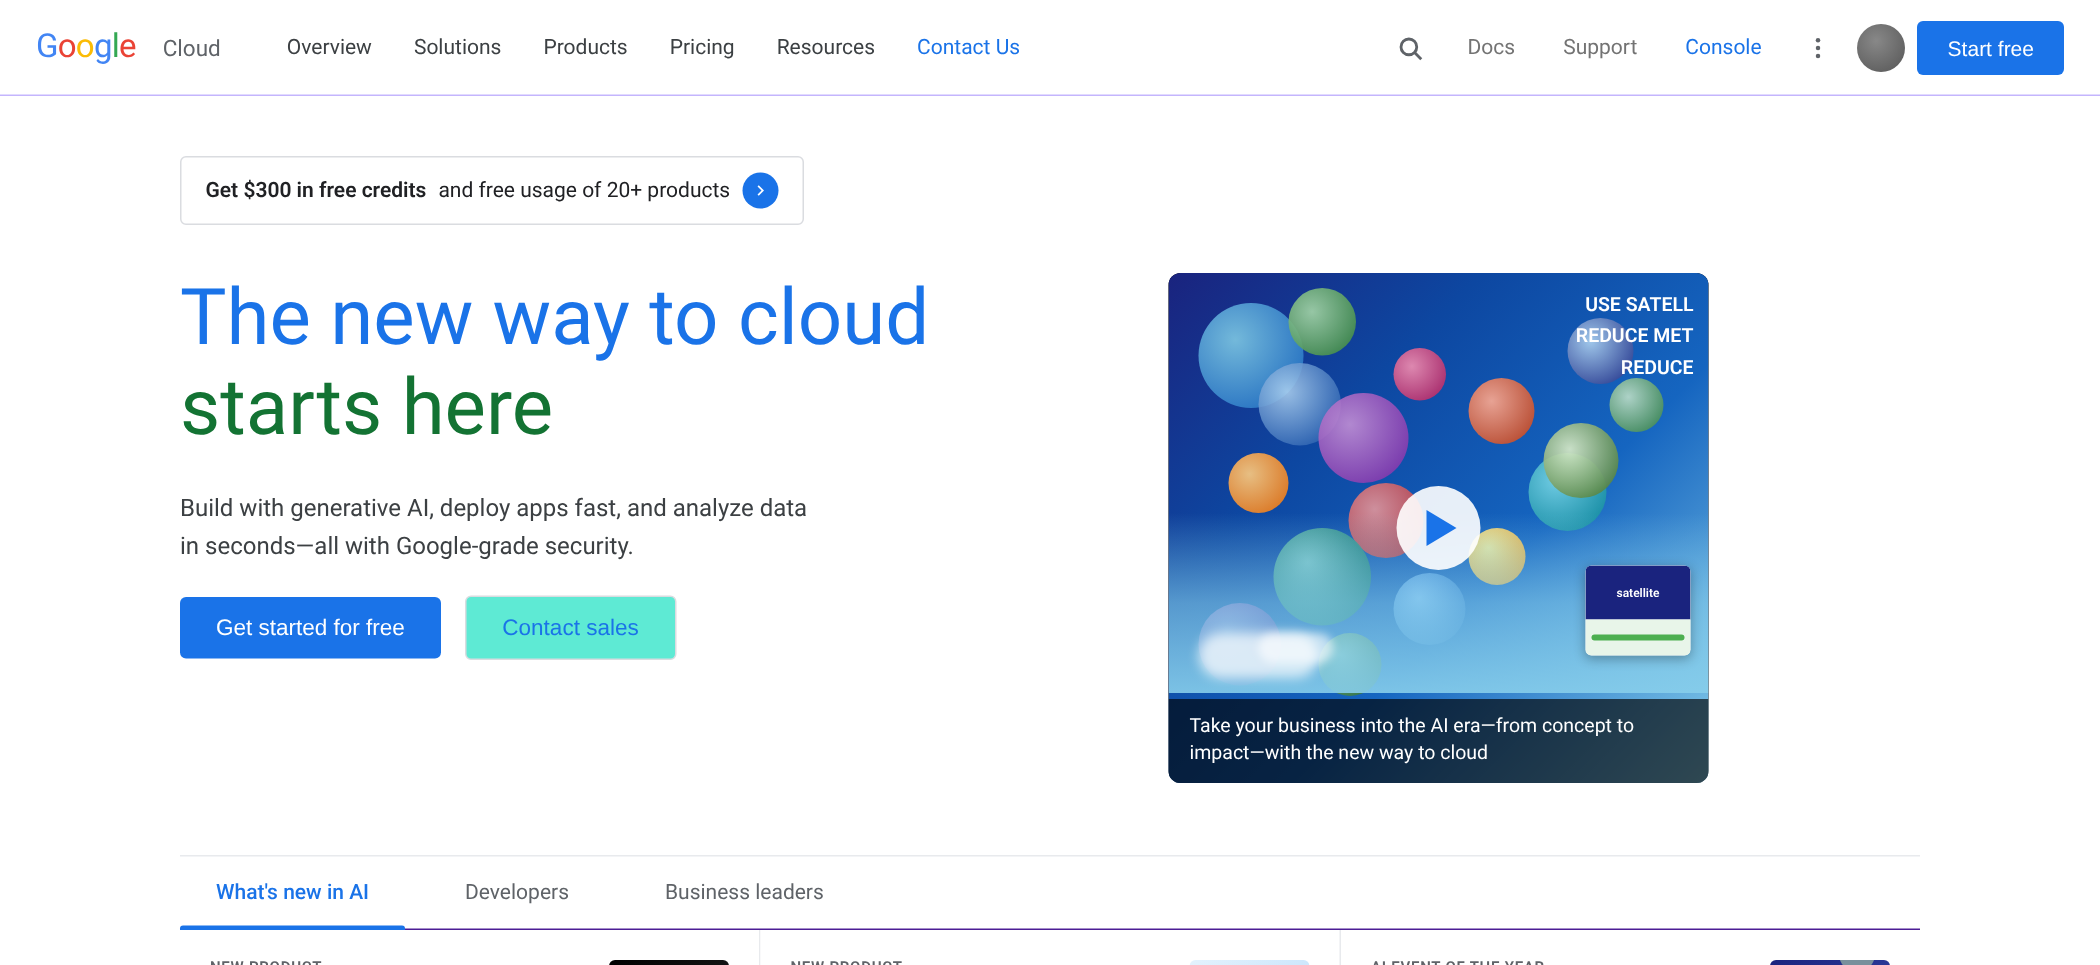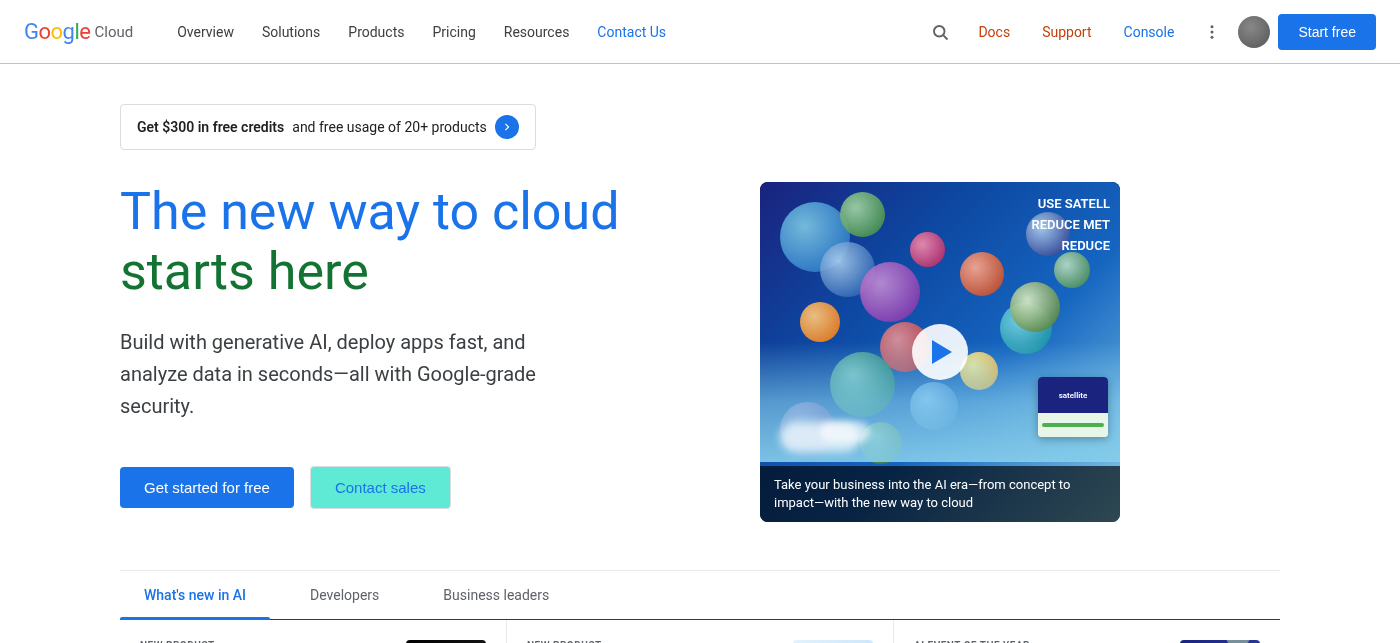--- a/index.html
+++ b/index.html
@@ -32,21 +32,21 @@
     .logo-g { color: #4285F4; }
     .logo-o1 { color: #EA4335; }
     .logo-o2 { color: #FBBC05; }
     .logo-g2 { color: #4285F4; }
     .logo-l { color: #34A853; }
     .logo-e { color: #EA4335; }
     .logo-cloud {
       font-size: 15px;
       color: #5f6368;
       font-weight: 400;
-      margin-left: 0;
+      margin-left: 14px;
     }
     .nav {
       display: flex;
       align-items: center;
       gap: 4px;
       flex: 1;
     }
     .nav-item {
       padding: 8px 12px;
       font-size: 14px;
@@ -67,21 +67,21 @@
       border-radius: 50%;
       display: flex;
       align-items: center;
       justify-content: center;
       cursor: pointer;
       color: #5f6368;
     }
     .header-text-link {
       padding: 8px 12px;
       font-size: 14px;
-      color: #c2410c;
+      color: #737373;
       cursor: pointer;
     }
     .header-text-link.blue { color: #1a73e8; }
     .header-more {
       width: 36px;
       height: 36px;
       border-radius: 50%;
       display: flex;
       align-items: center;
       justify-content: center;
@@ -136,39 +136,39 @@
       justify-content: center;
       color: #fff;
       font-size: 14px;
       flex-shrink: 0;
     }
 
     
     .hero {
       display: flex;
       align-items: flex-start;
-      gap: 40px;
+      gap: 59px;
     }
     .hero-content {
       flex: 1;
       max-width: 600px;
     }
     .hero-title {
       font-size: 52px;
       font-weight: 400;
       line-height: 1.15;
       margin-bottom: 24px;
     }
     .hero-title .blue { color: #1a73e8; }
     .hero-title .green { color: #137333; }
     .hero-desc {
-      font-size: 20px;
+      font-size: 16px;
       color: #3c4043;
       line-height: 1.6;
-      margin-bottom: 44px;
+      margin-bottom: 20px;
       max-width: 420px;
     }
     .hero-buttons {
       display: flex;
       gap: 16px;
       align-items: center;
     }
     .btn-primary {
       background: #1a73e8;
       color: #fff;

